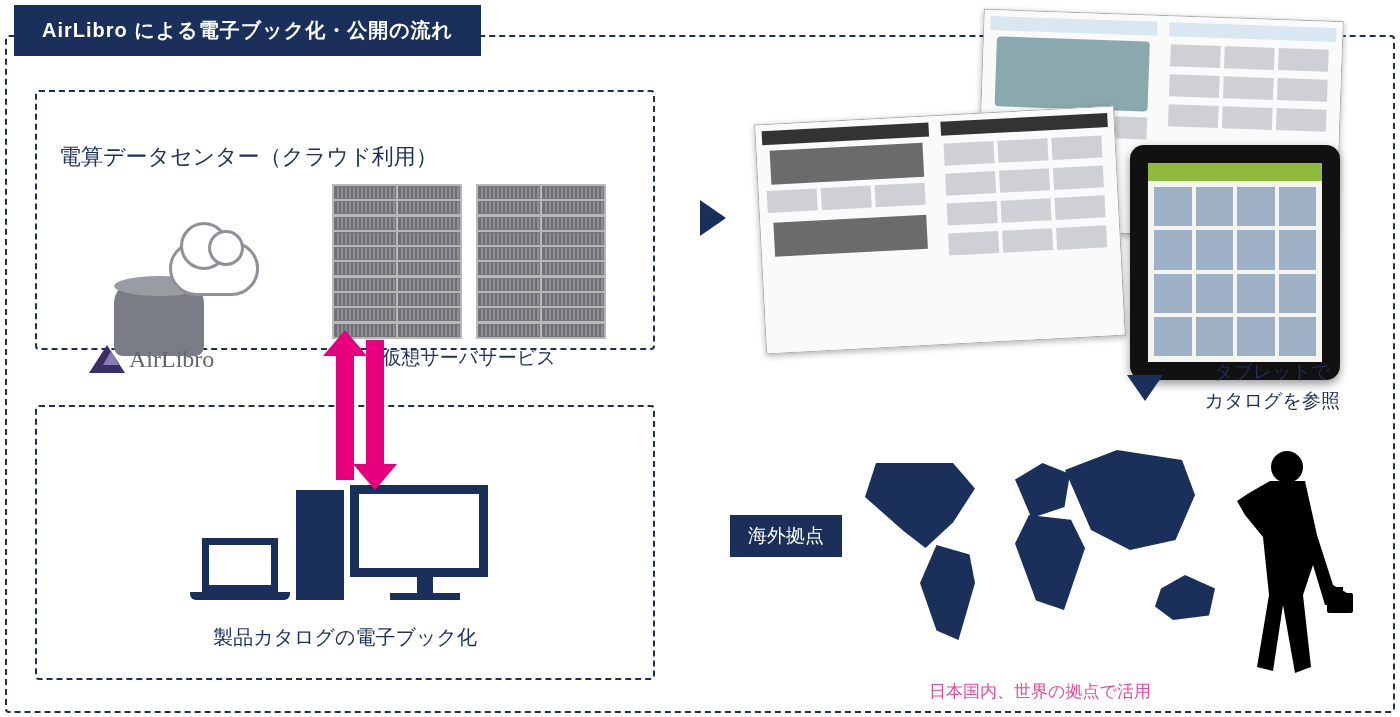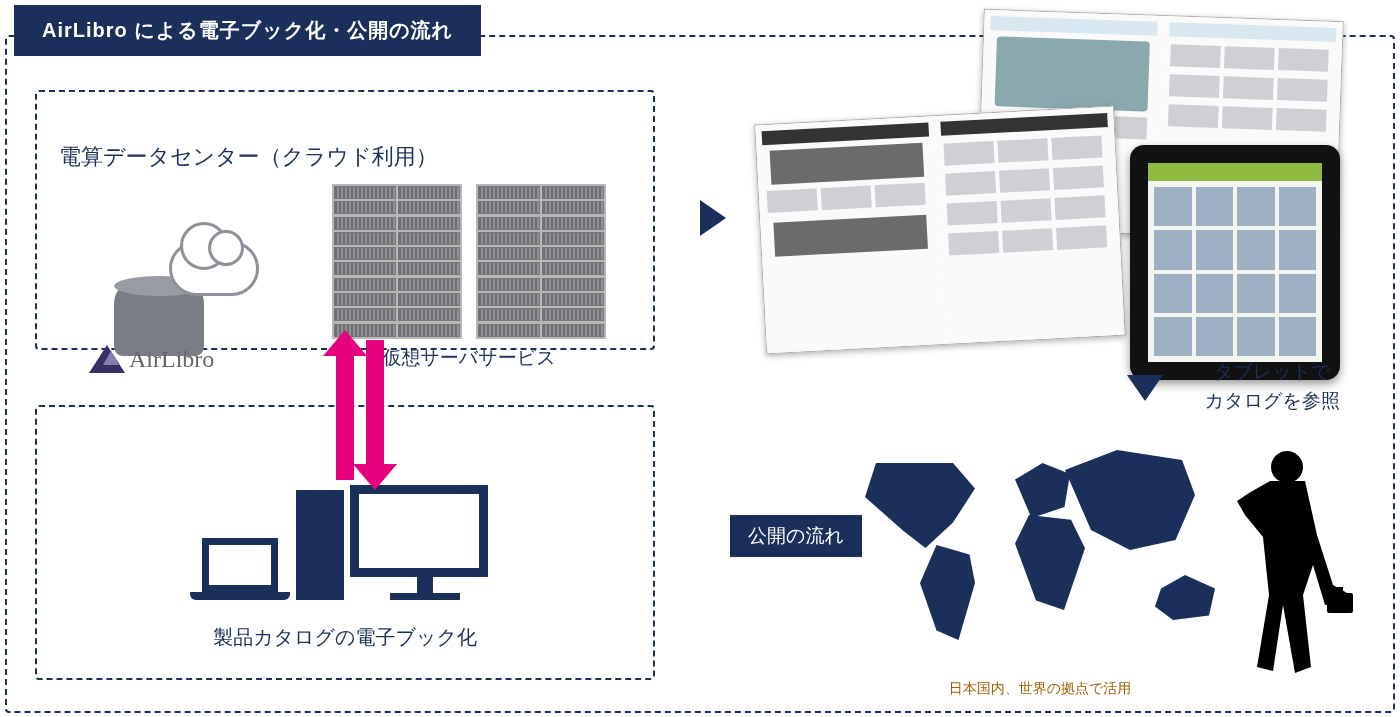--- a/index.html
+++ b/index.html
@@ -177,21 +177,21 @@
   .na { left:10px; top:18px; width:110px; height:85px; clip-path:polygon(10% 0,80% 0,100% 30%,80% 70%,55% 100%,35% 80%,0 40%);}
   .sa { left:65px; top:100px; width:55px; height:95px; clip-path:polygon(30% 0,90% 10%,100% 40%,70% 100%,30% 90%,0 40%);}
   .eu { left:160px; top:18px; width:55px; height:55px; clip-path:polygon(0 30%,50% 0,100% 20%,90% 80%,30% 100%);}
   .af { left:160px; top:70px; width:70px; height:95px; clip-path:polygon(20% 0,80% 5%,100% 35%,70% 100%,30% 90%,0 30%);}
   .as { left:210px; top:5px; width:130px; height:100px; clip-path:polygon(0 20%,40% 0,90% 10%,100% 45%,85% 90%,50% 100%,20% 80%);}
   .au { left:300px; top:130px; width:60px; height:45px; clip-path:polygon(10% 30%,50% 0,100% 30%,90% 90%,30% 100%,0 70%);}
   .person {
     position:absolute; right:45px; top:445px; width:140px; height:230px;
   }
   .person svg { width:100%; height:100%; }
-  .usage-label { position:absolute; left:800px; top:680px; color:#a16207; font-size:14px; width:480px; text-align:center;}
+  .usage-label { position:absolute; left:800px; top:680px; color:#ec4899; font-size:17px; width:480px; text-align:center;}
 </style>
 </head>
 <body>
 
 <div class="title-bar">AirLibro による電子ブック化・公開の流れ</div>
 <div class="outer-frame"></div>
 
 <div class="dc-box">
   <div class="dc-title">電算データセンター（クラウド利用）</div>
   <div class="dc-content">
@@ -327,21 +327,21 @@
     </div>
   </div>
 </div>
 <div class="tablet-label">
   <span>タブレットで</span><br><span>カタログを参照</span>
 </div>
 
 <div class="arrow-down"></div>
 
 <div class="labels-stack">
-  <div class="tag">公開の流れ</div>
+  <div class="tag">海外拠点</div>
 </div>
 
 <div class="worldmap">
   <div class="continent na"></div>
   <div class="continent sa"></div>
   <div class="continent eu"></div>
   <div class="continent af"></div>
   <div class="continent as"></div>
   <div class="continent au"></div>
 </div>

